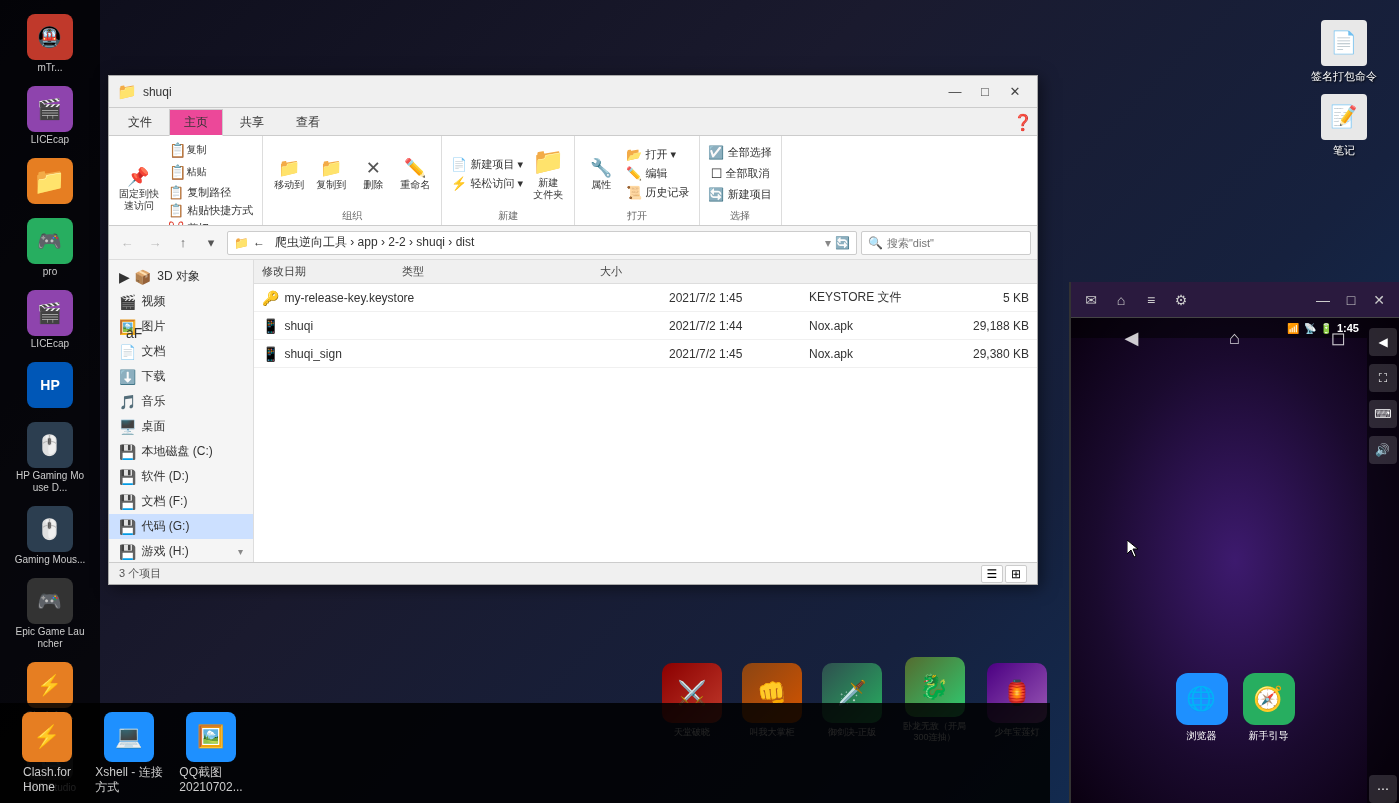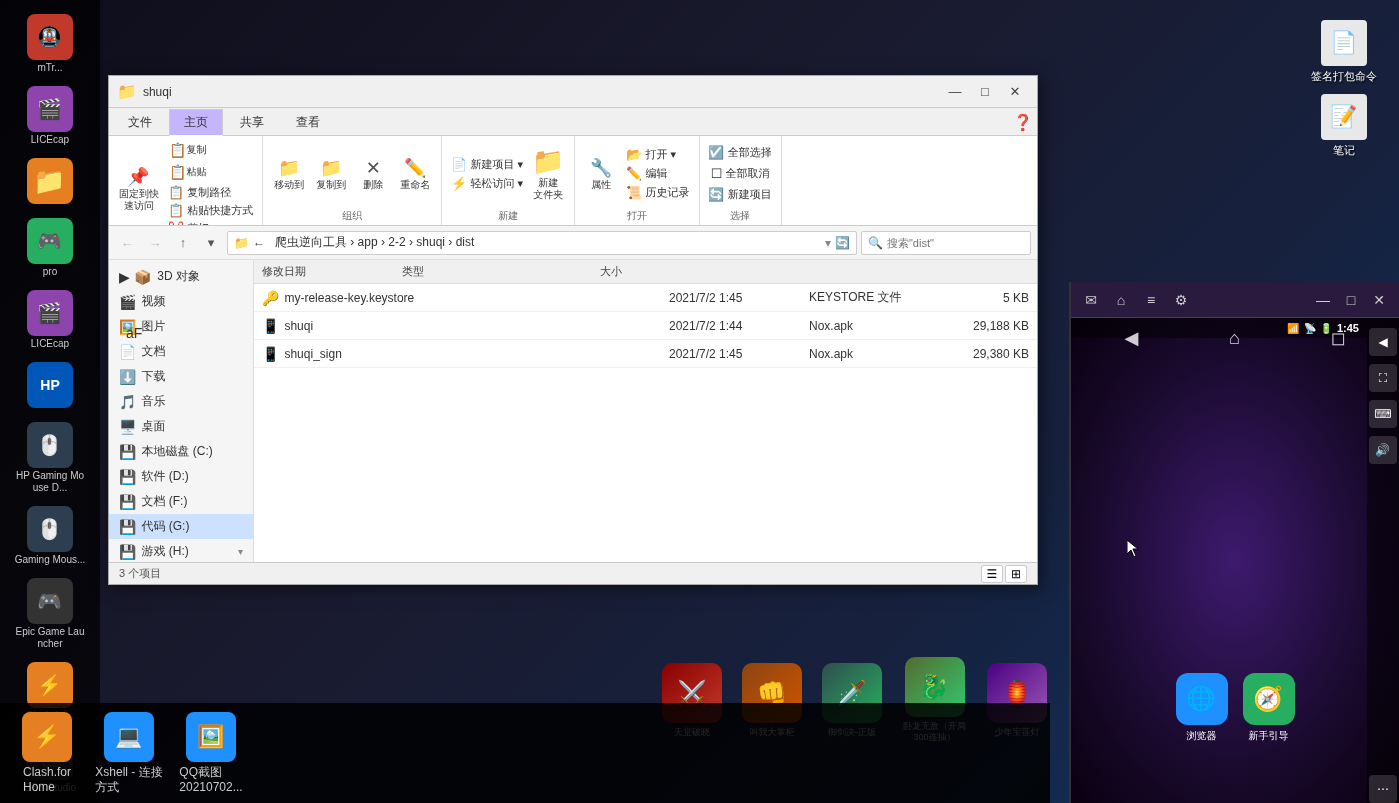--- a/index.html
+++ b/index.html
@@ -156,21 +156,21 @@
       padding: 4px 14px;
       font-size: 12px;
       cursor: pointer;
       border: 1px solid transparent;
       border-bottom: none;
       margin-right: 2px;
       background: #f0f0f0;
       color: #333;
     }
     .ribbon-tab.active {
-      background: #c4b5fd;
+      background: #ec4899;
       border-color: #ccc;
       border-bottom: 1px solid #fff;
       position: relative;
       top: 1px;
     }
 
     
     .ribbon-content {
       height: 90px;
       background: #fff;

